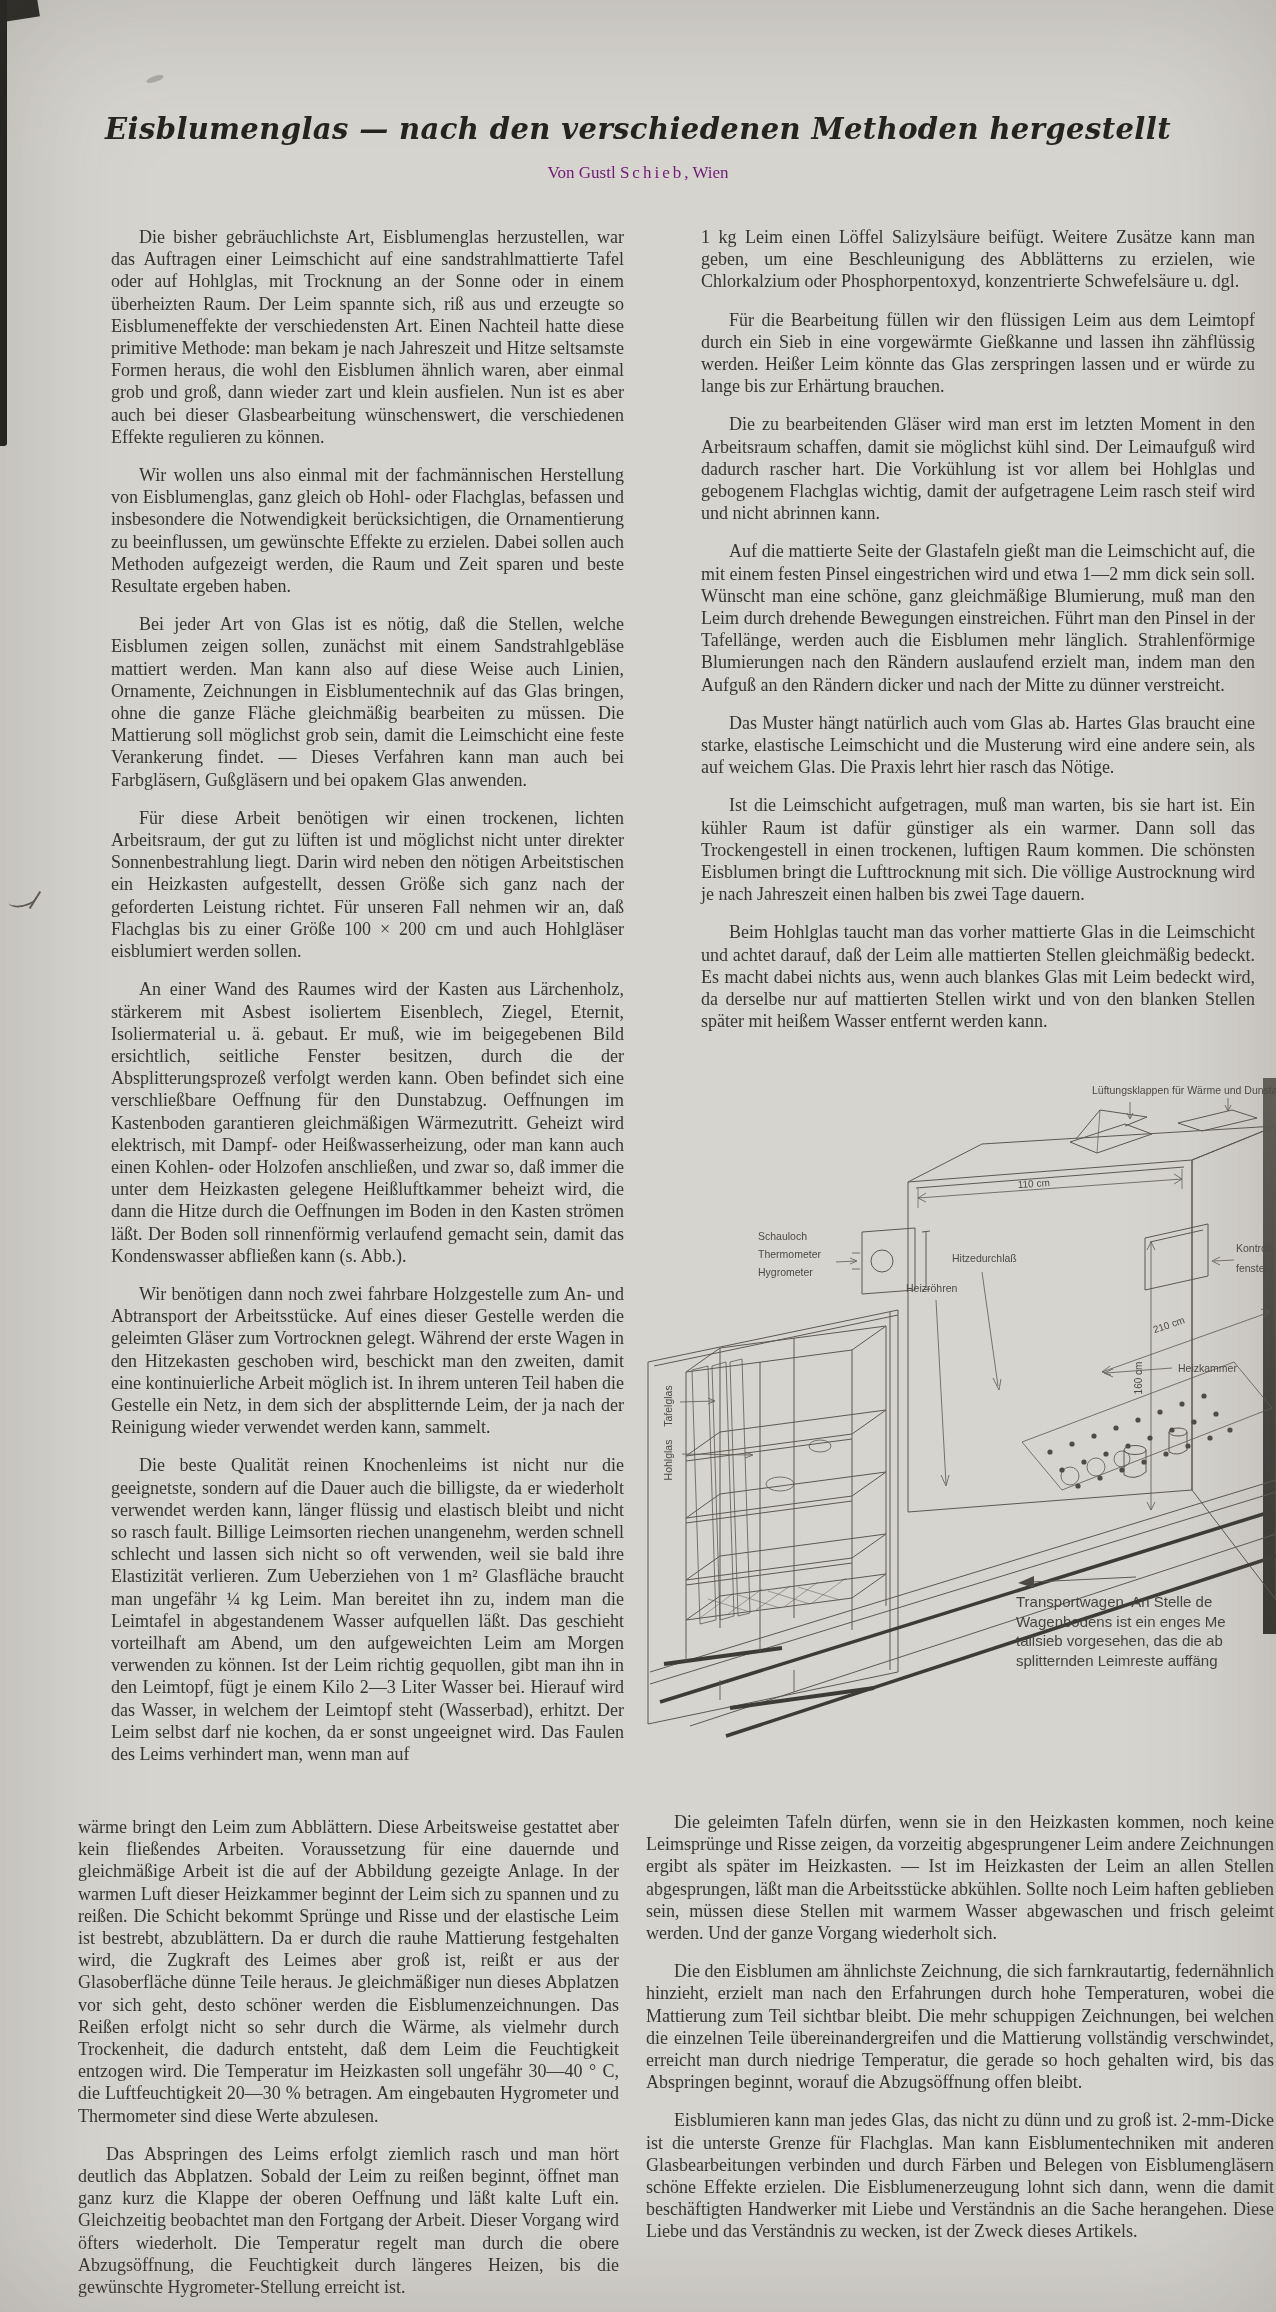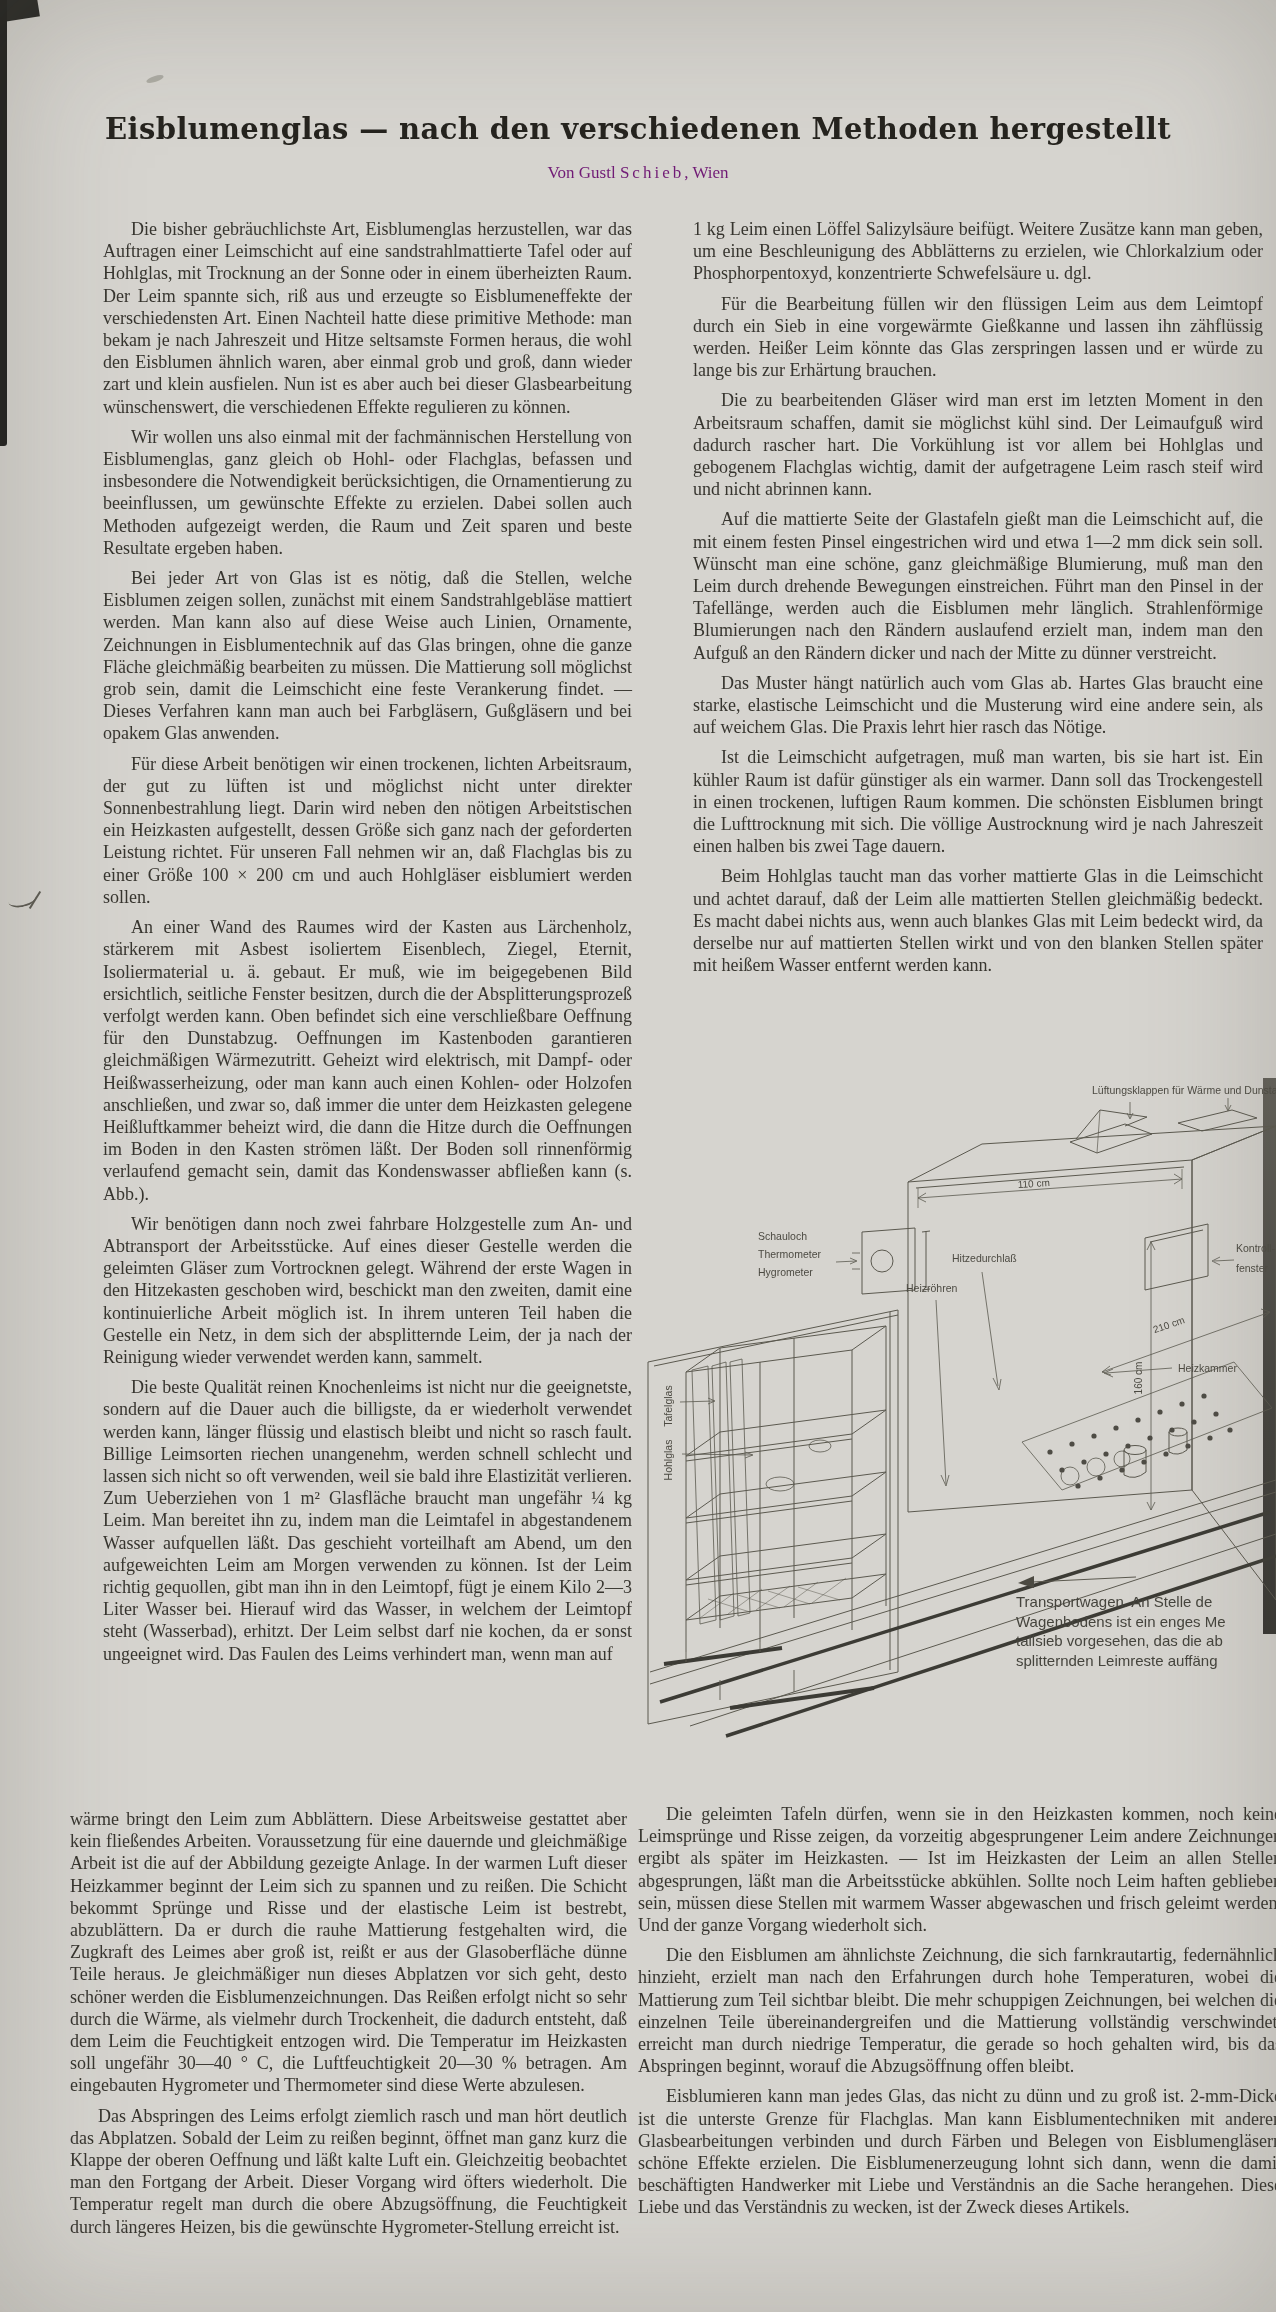--- a/index.html
+++ b/index.html
@@ -12,36 +12,36 @@
     color:#37352f;
   }
   .page::after{
     content:"";position:absolute;inset:0;pointer-events:none;
     box-shadow:inset 0 0 140px rgba(92,90,80,.28);
   }
   .title{
     position:absolute;left:0;right:0;top:112px;
     text-align:center;
     font-family:"DejaVu Serif", serif;
-    font-weight:700;
+    font-style:italic;font-weight:700;
     font-size:29px;letter-spacing:.4px;
     color:#26241f;
   }
   .byline{
     position:absolute;left:0;right:0;top:163px;
     text-align:center;font-size:17px;color:#701a75;
   }
   .byline .sp{letter-spacing:3px;}
   .col{
     position:absolute;
     font-size:18px;line-height:22.2px;
     text-align:justify;
     hyphens:auto;-webkit-hyphens:auto;
   }
-  .col p{margin:8px;text-indent:28px;}
+  .col p{margin:16px;text-indent:28px;}
   .col p.noind{text-indent:0;}
   .col-tl{left:95px; top:210px; width:545px;}
   .col-tr{left:685px;top:210px; width:586px;}
   .col-bl{left:62px; top:1800px;width:573px;}
   .col-br{left:630px;top:1795px;width:660px;}
   .figure{position:absolute;left:630px;top:1060px;width:646px;height:680px;}
   .figure svg{position:absolute;left:0;top:0;}
   .fig-caption{
     position:absolute;left:1016px;top:1592px;width:290px;
     font-family:"Liberation Sans", sans-serif;

